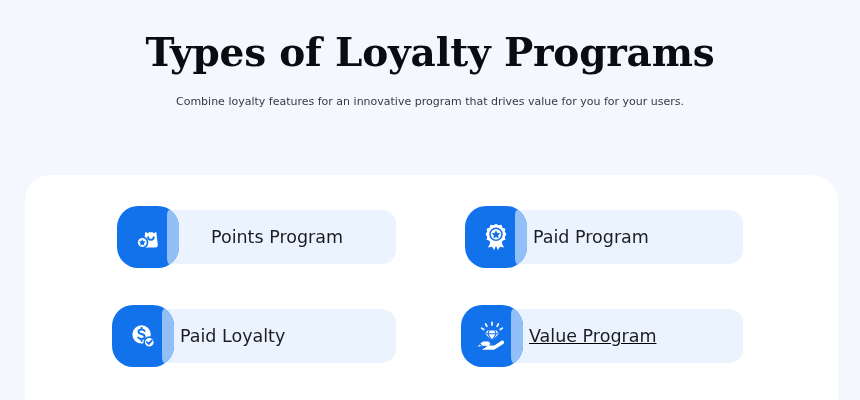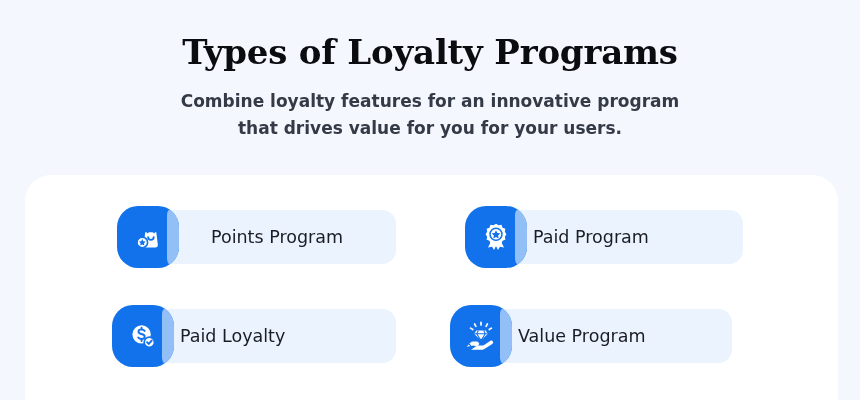--- a/index.html
+++ b/index.html
@@ -28,35 +28,35 @@
     left: 0;
     top: 0;
     width: 860px;
     text-align: center;
     padding-top: 32px;
   }
 
   .page-title {
     font-family: "DejaVu Serif", "Liberation Serif", serif;
     font-weight: bold;
-    font-size: 34px;
+    font-size: 39px;
     line-height: 40px;
     color: #0b0c10;
     letter-spacing: -0.2px;
   }
 
   .page-subtitle {
     margin: 0 auto;
     padding-top: 16px;
     width: 520px;
     font-family: "DejaVu Sans", "Liberation Sans", sans-serif;
-    font-size: 17px;
+    font-size: 11px;
     line-height: 27px;
     color: #343a46;
-    font-weight: 700;
+    font-weight: 400;
   }
 
   
   .panel {
     position: absolute;
     left: 25px;
     top: 175px;
     width: 813px;
     height: 250px;
     background: #ffffff;
@@ -89,21 +89,21 @@
     background: #eaf3fe;
     border-radius: 14px;
   }
 
   .card.c1 { left: 117px; top: 206px; width: 279px; padding-left: 26px; }
   .card.c1 .card-pill { width: 236px; }
   .card.c2 { left: 465px; top: 206px; width: 278px; }
   .card.c2 .card-pill { width: 235px; }
   .card.c3 { left: 112px; top: 305px; width: 284px; }
   .card.c3 .card-pill { width: 241px; }
-  .card.c4 { left: 450px; top: 305px; width: 282px; }
+  .card.c4 { left: 461px; top: 305px; width: 282px; text-decoration: underline; }
   .card.c4 .card-pill { width: 239px; }
 
   .icon-tile {
     position: absolute;
     left: 0;
     top: 0;
     width: 62px;
     height: 62px;
     border-radius: 21px;
     background: #1272ec;

